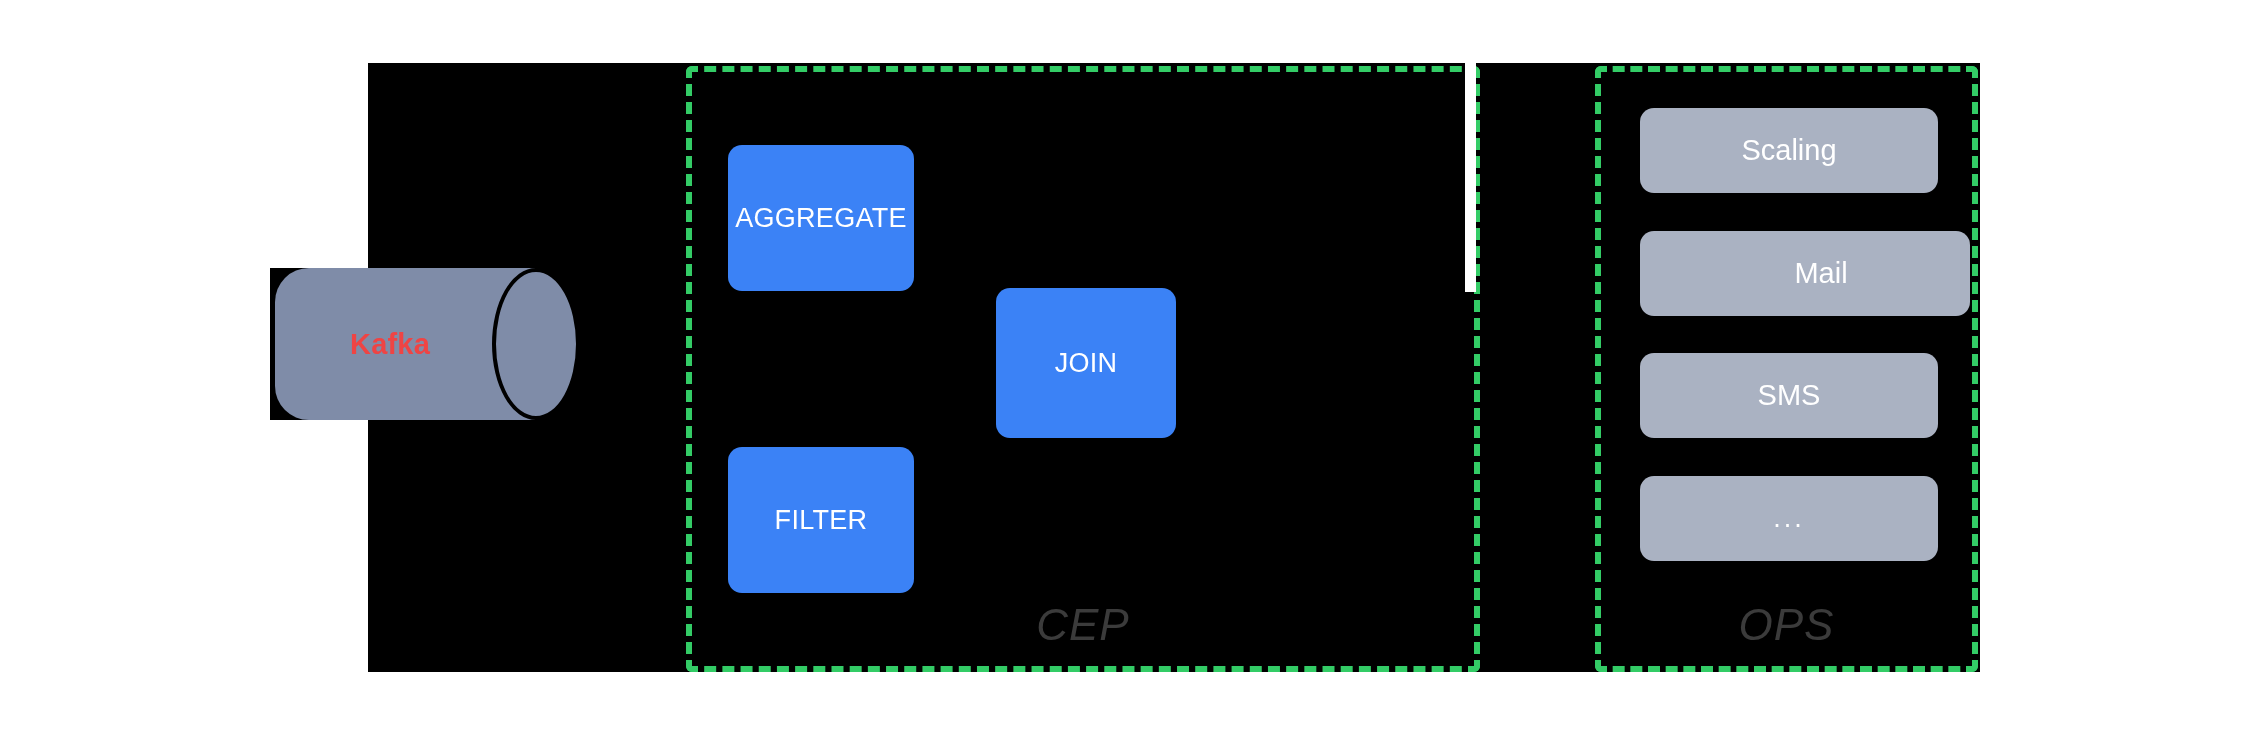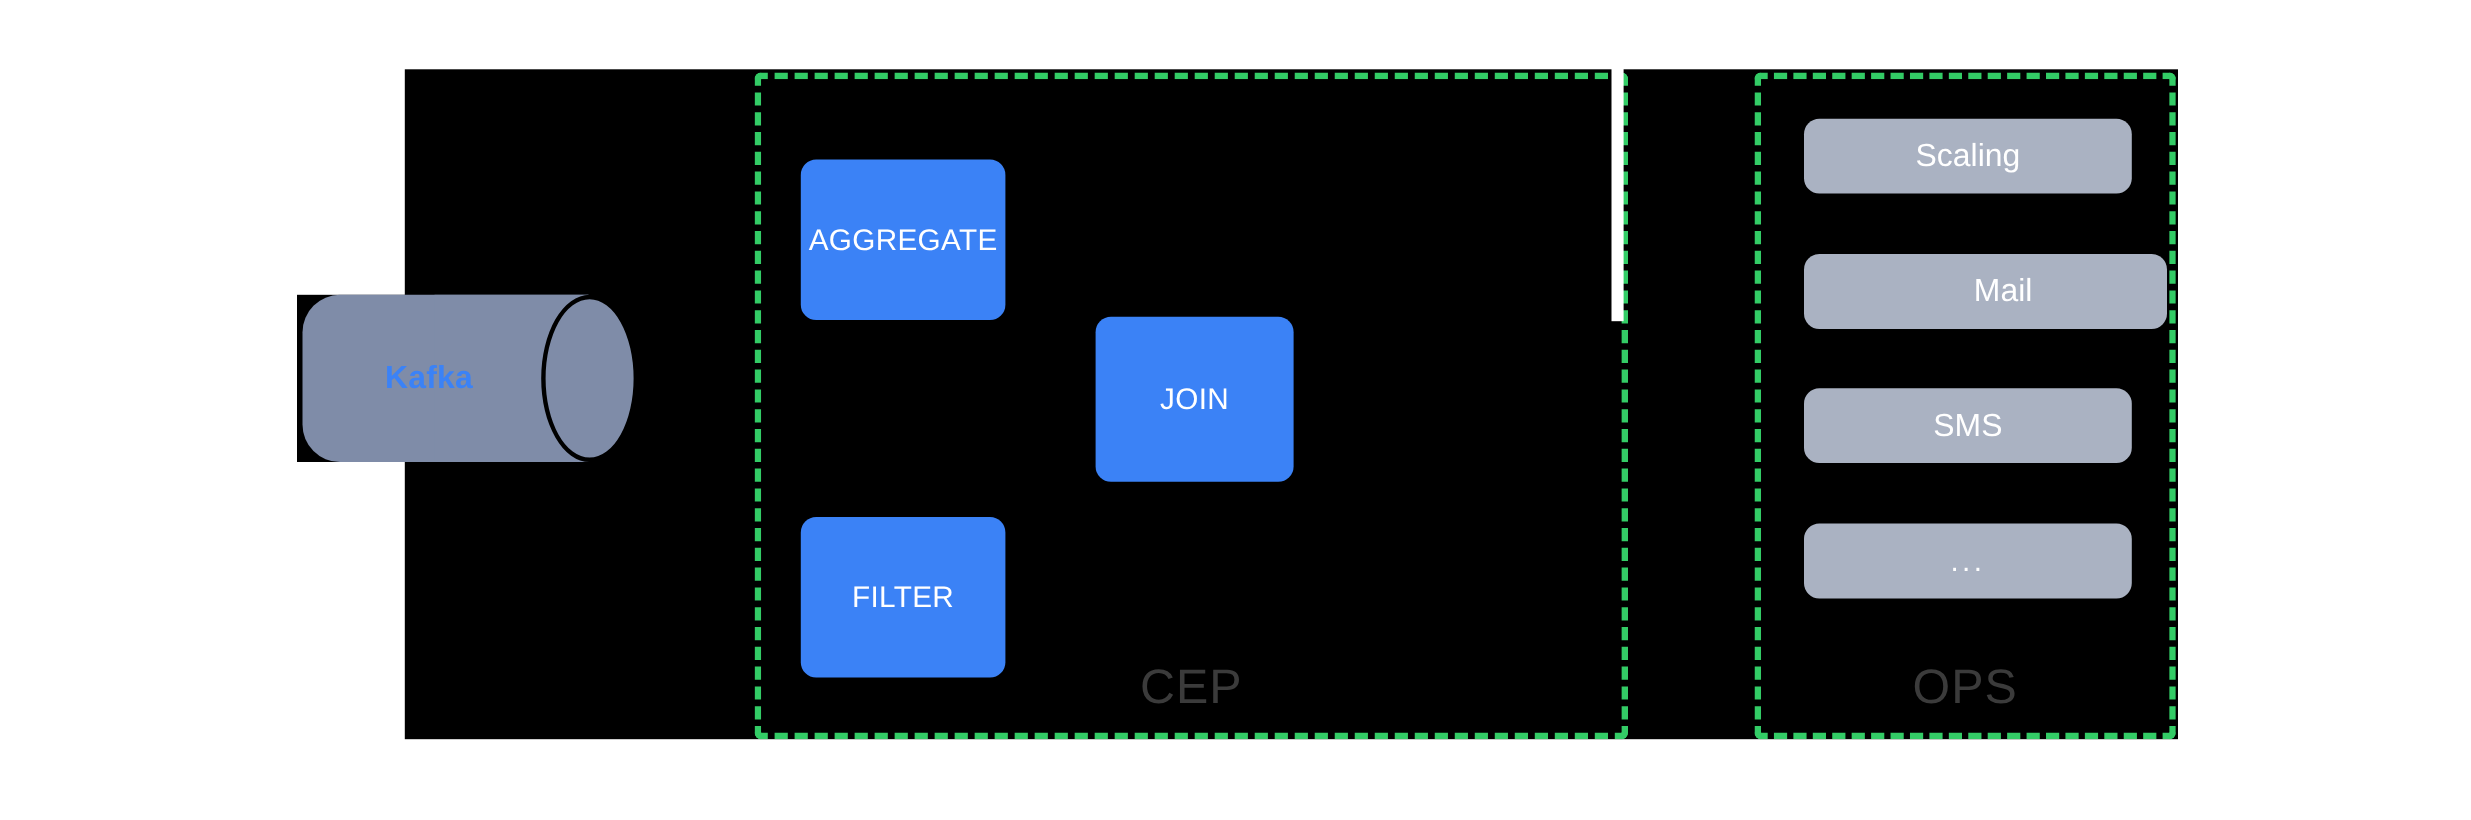--- a/index.html
+++ b/index.html
@@ -77,21 +77,21 @@
   }
   .kafka-label {
     position: absolute;
     left: 0;
     top: 0;
     width: 230px;
     height: 152px;
     display: flex;
     align-items: center;
     justify-content: center;
-    color: #3b82f6;
+    color: #ef4444;
     font-size: 29px;
     font-weight: bold;
     letter-spacing: 0.2px;
     z-index: 4;
   }
 
   
   .zone {
     position: absolute;
     border: 6px dashed #33cc66;
@@ -113,20 +113,21 @@
   .zone-label {
     position: absolute;
     bottom: 16px;
     left: 0;
     width: 100%;
     text-align: center;
     color: #3b3b3b;
     font-size: 44px;
     letter-spacing: 1px;
     font-family: "Liberation Sans", sans-serif;
+    font-style: italic;
   }
   .zone-cep .zone-label { padding-right: 0px; }
 
   
   .white-bar {
     position: absolute;
     left: 1465px;
     top: 58px;
     width: 11px;
     height: 234px;
@@ -143,30 +144,30 @@
     align-items: center;
     justify-content: center;
     color: #ffffff;
     font-size: 27px;
     letter-spacing: 0.3px;
     font-family: "Liberation Sans", sans-serif;
   }
   .op-box.dark { background: #7f8ca8; }
 
   .box-aggregate { left: 728px;  top: 145px; width: 186px; height: 146px; }
-  .box-filter    { left: 728px;  top: 470px; width: 186px; height: 146px; text-align: right; }
+  .box-filter    { left: 728px;  top: 447px; width: 186px; height: 146px; text-align: right; }
   .box-join      { left: 996px;  top: 288px; width: 180px; height: 150px; }
   .box-summarize { left: 1258px; top: 292px; width: 188px; height: 150px; }
 
   
   .ops-item {
     position: absolute;
     left: 1640px;
     width: 298px;
-    height: 68px;
+    height: 85px;
     background: #aab2c2;
     border-radius: 14px;
     display: flex;
     align-items: center;
     justify-content: center;
     color: #ffffff;
     font-size: 29px;
     font-family: "Liberation Sans", sans-serif;
   }
   .ops-1 { top: 108px; }

